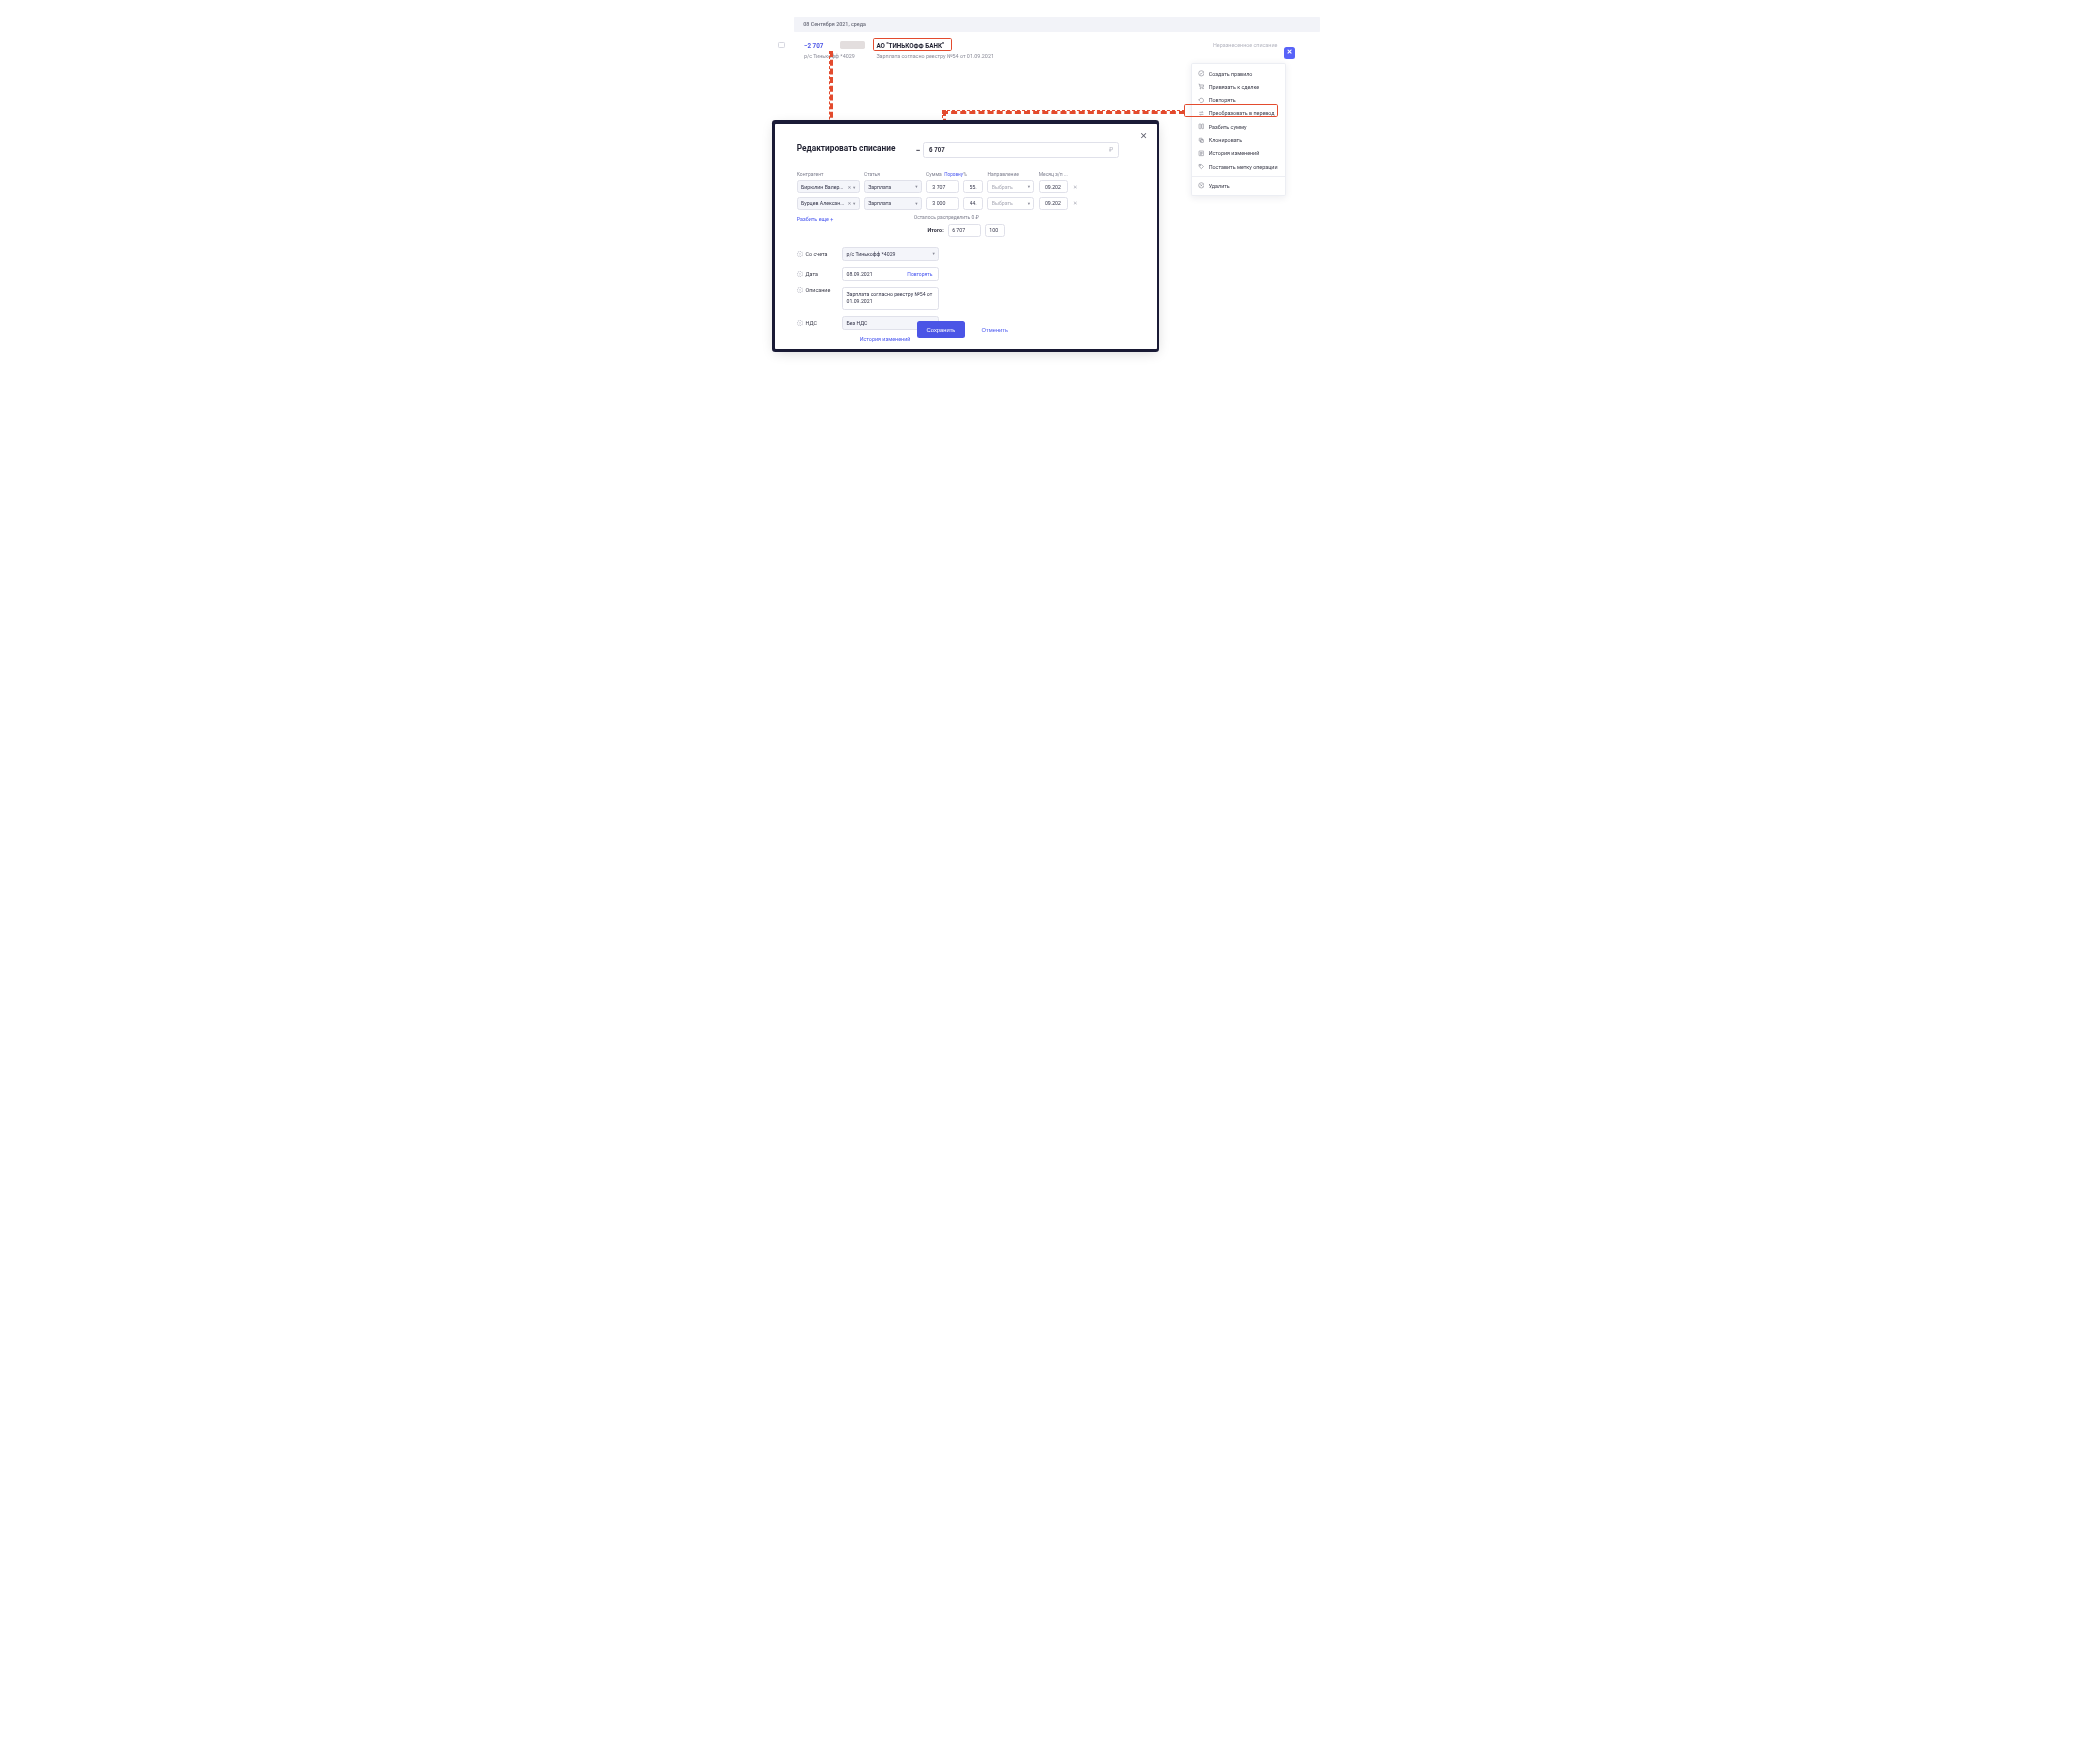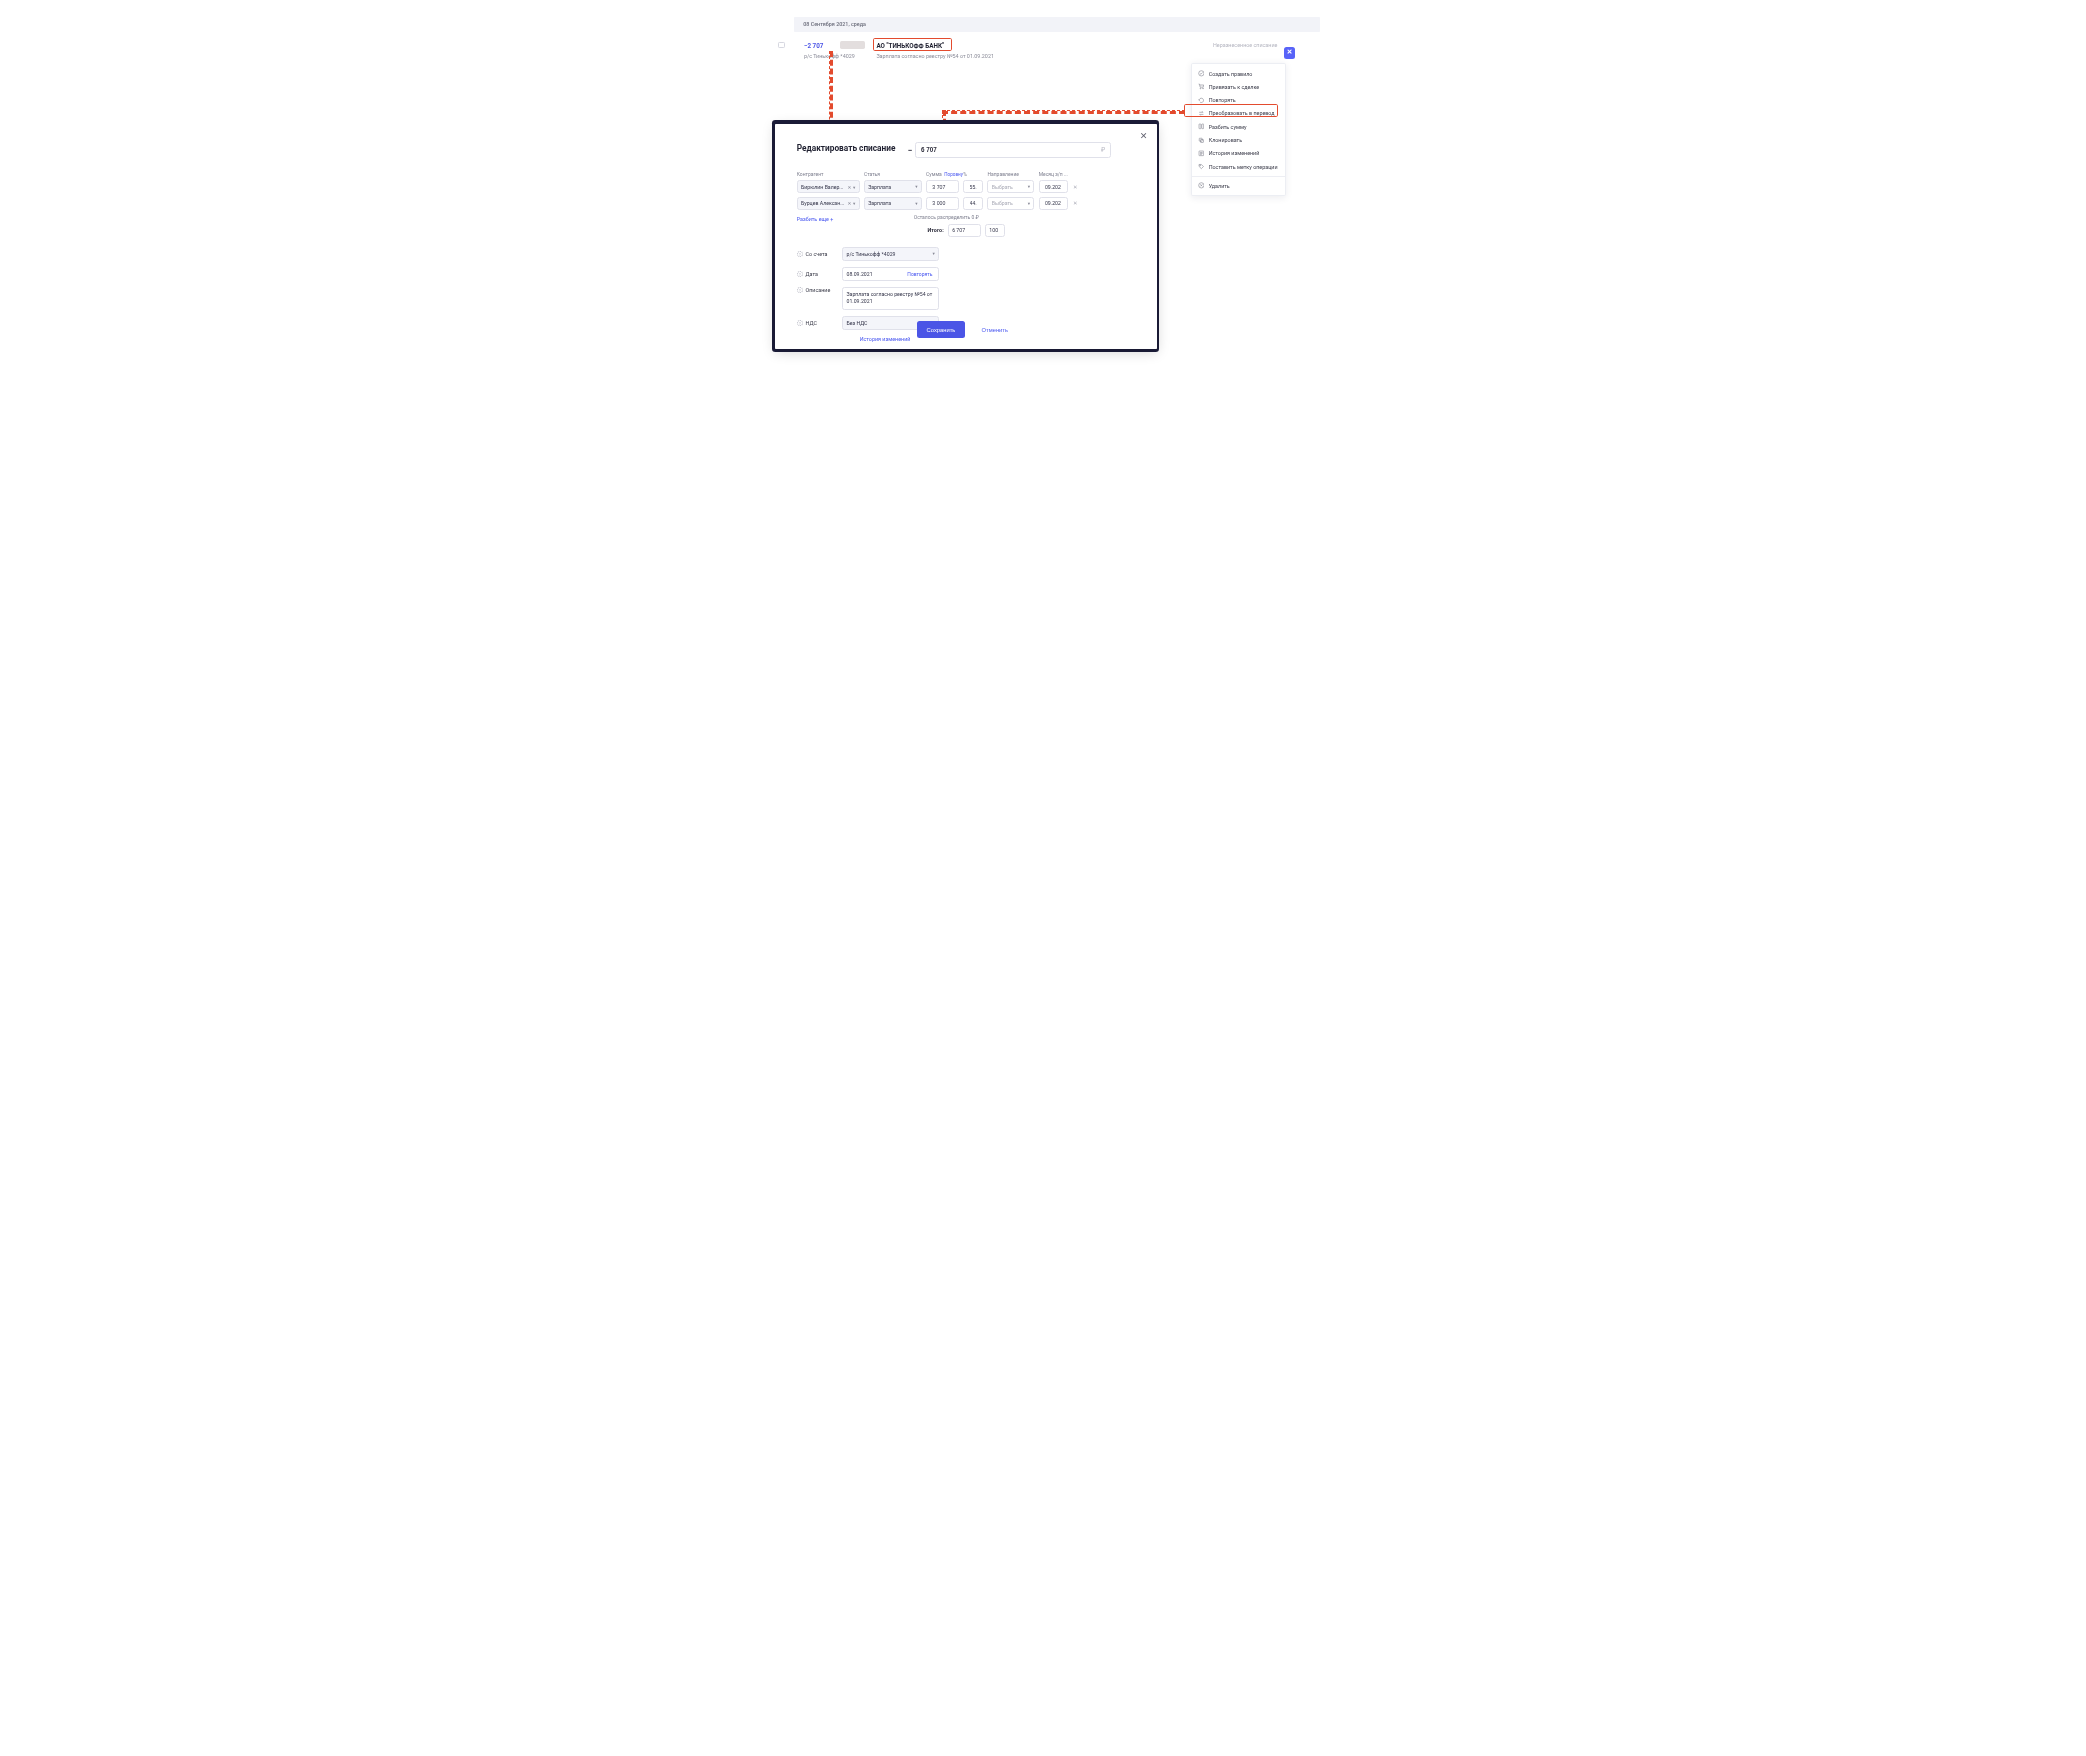--- a/index.html
+++ b/index.html
@@ -28,21 +28,21 @@
   
   .ctx        { position: absolute; right: 42px; top: 58px; width: 95px; background: #fff; border: 0.4px solid #eceef3; border-radius: 1.7px; box-shadow: 0 1.7px 7.5px rgba(25,27,60,.08); padding: 2.5px 0; }
   .ctx li     { list-style: none; padding: 3.3px 5.8px; display: flex; align-items: center; gap: 4.2px; color: #3a3b49; cursor: pointer; }
   .ctx hr     { border: none; border-top: 0.4px solid #edeef3; margin: 2.5px 0; }
   .ctx .ic    { width: 6.7px; height: 6.7px; display: inline-block; color: #777885; }
 
   
   .dlg-shadow { position: absolute; left: 13.8px; top: 120px; width: 387px; height: 232px; background: #1c1d3a; border-radius: 3.3px; }
   .dlg        { position: absolute; left: 16.7px; top: 124px; width: 382px; height: 225px; background: #fff; border-radius: 0.8px; box-shadow: 0 2.5px 12.5px rgba(0,0,0,.18); padding: 17.5px 22px 10px; }
   .dlg-close  { position: absolute; right: 9.2px; top: 6.7px; font-size: 9.2px; color: #5e5f6d; cursor: pointer; line-height: 1; }
-  .dlg-title  { font-size: 8.3px; font-weight: 700; color: #1f2030; display: inline-block; margin-right: 11px; }
+  .dlg-title  { font-size: 8.3px; font-weight: 700; color: #1f2030; display: inline-block; margin-right: 19px; }
   .dlg-amount { display:inline-flex; align-items:center; height:16.7px; vertical-align:middle; }
   .minus      { font-size: 8.3px; font-weight: 700; color: #2b2b3a; margin-right: 2.5px; }
   .amt-input  { width: 196px; height: 16.7px; border: 0.4px solid #e0e1ea; border-radius: 2.5px; padding: 0 14px 0 5px; font-size: 6.3px; font-weight: 700; color: #2b2b3a; background:#fff; }
   .ruble      { position: relative; left: -10px; color: #b7b8c3; font-size: 6.3px; }
 
   .hdr-row    { display: flex; gap: 4.2px; margin-top: 12.5px; font-size: 5px; color: #7f8090; }
   .hdr-row > div { white-space: nowrap; }
   .h-contr { width: 63px; } .h-cat { width: 58px; } .h-sum { width: 33px; display:flex; gap:2.5px; align-items:baseline; }
   .h-pct { width: 20px; } .h-dir { width: 47px; } .h-mon { width: 29px; }
 

